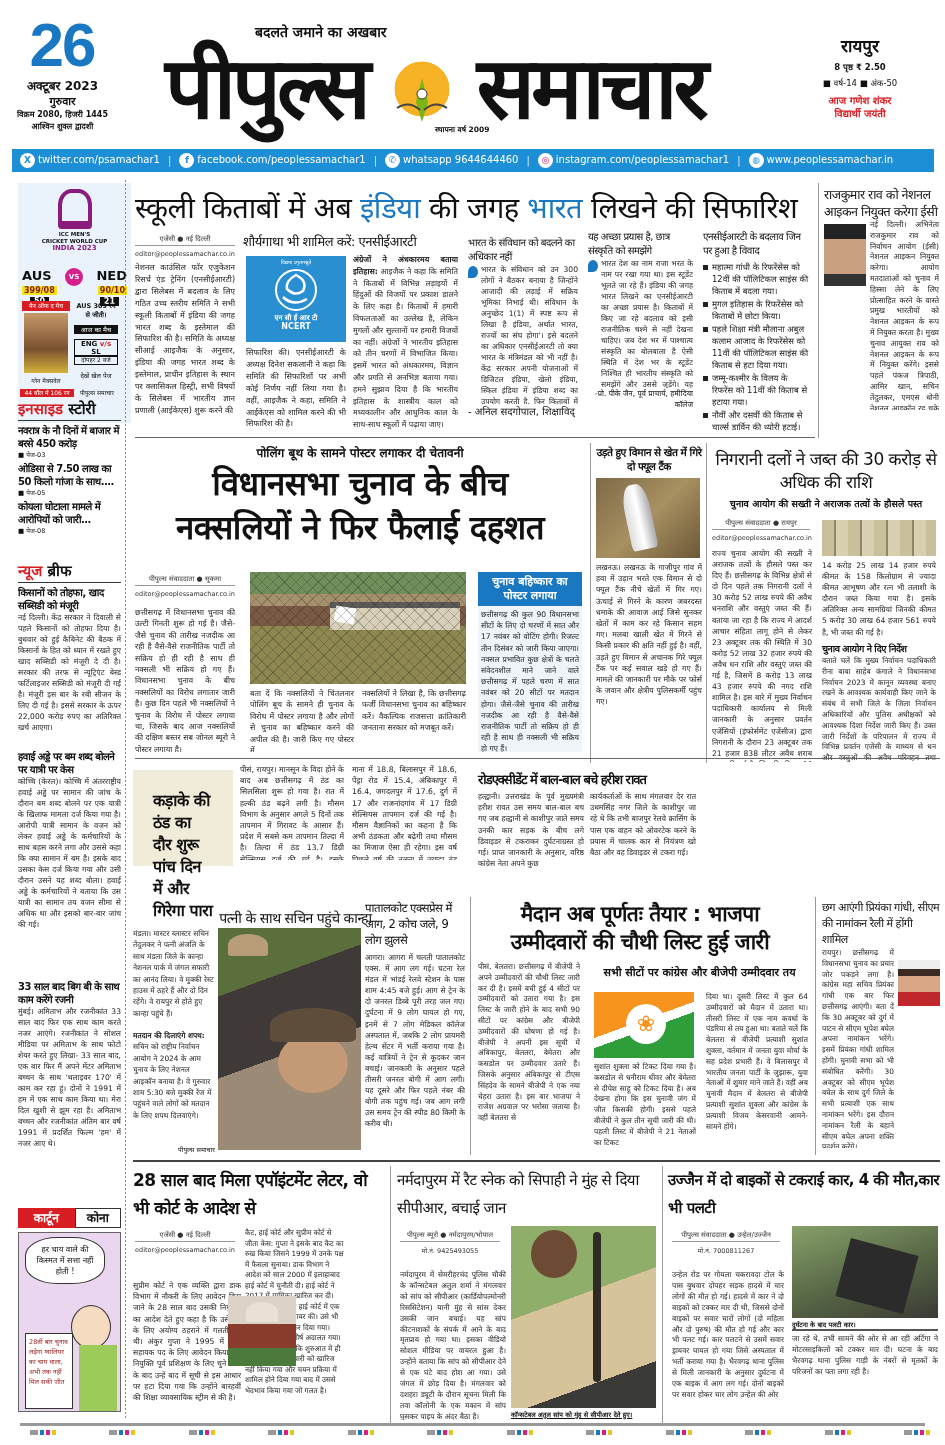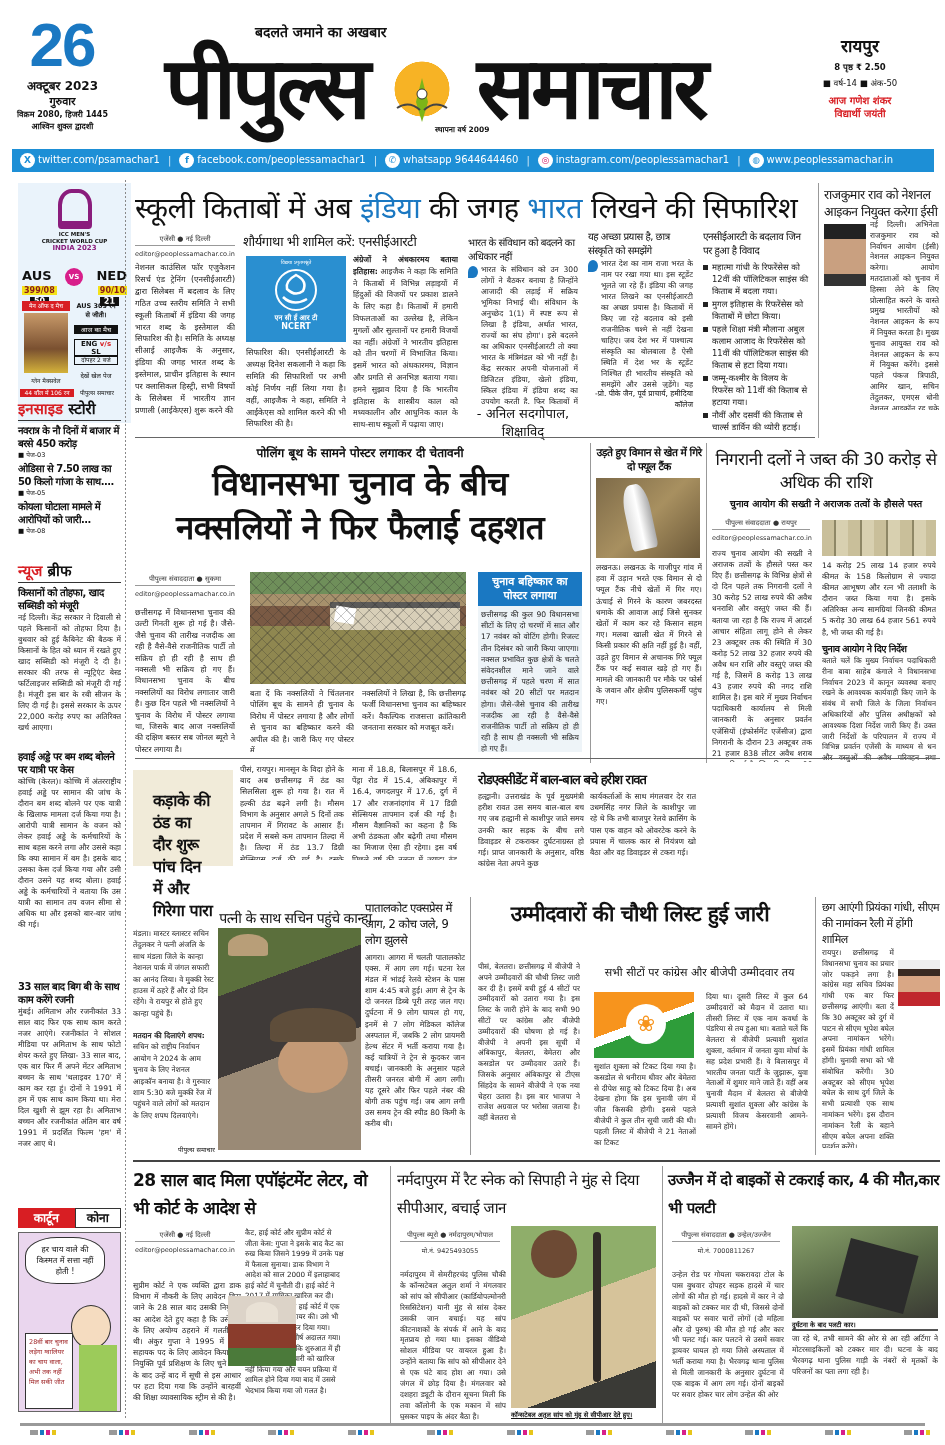--- a/index.html
+++ b/index.html
@@ -164,21 +164,21 @@
   <div style="font-size:7px;font-weight:bold">एन सी ई आर टी</div>
   <div style="font-size:8px;font-weight:bold">NCERT</div>
 </div>
 <div class="abs txt" style="left:246px;top:347px;width:100px;height:84px;font-size:8px;line-height:11.9px">सिफारिश की। एनसीईआरटी के अध्यक्ष दिनेश सकलानी ने कहा कि समिति की सिफारिशों पर अभी कोई निर्णय नहीं लिया गया है। वहीं, आइजैक ने कहा, समिति ने आईकेएस को शामिल करने की भी सिफारिश की है।</div>
 <div class="abs txt" style="left:353px;top:254px;width:105px;height:178px;font-size:7.8px;line-height:11.8px"><b>अंग्रेजों ने अंधकारमय बताया इतिहास:</b> <span>आइजैक ने कहा कि समिति ने किताबों में विभिन्न लड़ाइयों में हिंदुओं की विजयों पर प्रकाश डालने के लिए कहा है। किताबों में हमारी विफलताओं का उल्लेख है, लेकिन मुगलों और सुल्तानों पर हमारी विजयों का नहीं। अंग्रेजों ने भारतीय इतिहास को तीन चरणों में विभाजित किया। इसमें भारत को अंधकारमय, विज्ञान और प्रगति से अनभिज्ञ बताया गया। हमने सुझाव दिया है कि भारतीय इतिहास के शास्त्रीय काल को मध्यकालीन और आधुनिक काल के साथ-साथ स्कूलों में पढ़ाया जाए।</span></div>
 
 <div class="abs" style="left:468px;top:236px;width:110px">
   <div class="hd" style="font-size:10px;line-height:14px;font-weight:normal">भारत के संविधान को बदलने का अधिकार नहीं</div>
   <div style="float:left;width:10px;height:12px;border-radius:50% 50% 50% 0;background:#1a78c2;margin:2px 3px 0 0"></div>
   <div class="txt" style="font-size:7.6px;line-height:11px;height:140px">भारत के संविधान को उन 300 लोगों ने बैठकर बनाया है जिन्होंने आजादी की लड़ाई में सक्रिय भूमिका निभाई थी। संविधान के अनुच्छेद 1(1) में स्पष्ट रूप से लिखा है इंडिया, अर्थात भारत, राज्यों का संघ होगा'। इसे बदलने का अधिकार एनसीईआरटी तो क्या भारत के मंत्रिमंडल को भी नहीं है। केंद्र सरकार अपनी योजनाओं में डिजिटल इंडिया, खेलो इंडिया, स्किल इंडिया में इंडिया शब्द का उपयोग करती है, फिर किताबों में यह बदलाव क्यों?</div>
-  <div style="font-size:13px;text-align:center">- अनिल सदगोपाल, शिक्षाविद्</div>
+  <div style="font-size:10px;text-align:left">- अनिल सदगोपाल, शिक्षाविद्</div>
 </div>
 <div class="abs" style="left:588px;top:230px;width:105px">
   <div class="hd" style="font-size:10px;line-height:14px;font-weight:normal">यह अच्छा प्रयास है, छात्र संस्कृति को समझेंगे</div>
   <div style="float:left;width:10px;height:12px;border-radius:50% 50% 50% 0;background:#1a78c2;margin:2px 3px 0 0"></div>
   <div class="txt" style="font-size:7.6px;line-height:11px;height:130px">भारत देश का नाम राजा भरत के नाम पर रखा गया था। इस स्टूडेंट भूलते जा रहे हैं। इंडिया की जगह भारत लिखने का एनसीईआरटी का अच्छा प्रयास है। किताबों में किए जा रहे बदलाव को इसी राजनीतिक चश्मे से नहीं देखना चाहिए। जब देश भर में पाश्चात्य संस्कृति का बोलबाला है ऐसी स्थिति में देश भर के स्टूडेंट निश्चित ही भारतीय संस्कृति को समझेंगे और उससे जुड़ेंगे। यह अच्छा प्रयास है।</div>
   <div style="font-size:7.5px;text-align:right;line-height:11px">-प्रो. पीके जैन, पूर्व प्राचार्य, हमीदिया कॉलेज</div>
 </div>
 <div class="abs" style="left:703px;top:230px;width:108px">
   <div class="hd" style="font-size:10px;line-height:14px;font-weight:normal">एनसीईआरटी के बदलाव जिन पर हुआ है विवाद</div>
   <ul class="bullet-list" style="margin-top:3px">
@@ -260,24 +260,25 @@
   <div style="position:absolute;left:10px;top:6px;width:40px;height:22px;border-radius:50% 50% 10% 10%;background:#b89e78"></div>
   <div style="position:absolute;left:60px;top:105px;width:70px;height:60px;border-radius:50%;background:#c49a76"></div>
   <div style="position:absolute;left:52px;top:80px;width:86px;height:34px;border-radius:50% 50% 10% 10%;background:#5e4d3a"></div>
 </div>
 
 <div class="abs hd" style="left:365px;top:900px;width:100px;font-size:11.5px;line-height:16px;font-weight:normal">पातालकोट एक्सप्रेस में आग, 2 कोच जले, 9 लोग झुलसे</div>
 <div class="abs txt" style="left:365px;top:952px;width:100px;height:200px;font-size:7.6px;line-height:11.1px">आगरा। आगरा में चलती पातालकोट एक्स. में आग लग गई। घटना रेल मंडल में भांडई रेलवे स्टेशन के पास शाम 4:45 बजे हुई। आग से ट्रेन के दो जनरल डिब्बे पूरी तरह जल गए। दुर्घटना में 9 लोग घायल हो गए, इनमें से 7 लोग मेडिकल कॉलेज अस्पताल में, जबकि 2 लोग प्रायमरी हेल्थ सेंटर में भर्ती कराया गया है। कई यात्रियों ने ट्रेन से कूदकर जान बचाई। जानकारी के अनुसार पहले तीसरी जनरल बोगी में आग लगी। यह दूसरे और फिर पहले नंबर की बोगी तक पहुंच गई। जब आग लगी उस समय ट्रेन की स्पीड 80 किमी के करीब थी।</div>
 
 <div class="vrule" style="left:470px;top:897px;height:258px"></div>
 <div class="abs hd" style="left:475px;top:900px;width:330px;text-align:center;font-size:21px;line-height:28px;font-weight:bold">
+  <div>मैदान अब पूर्णतः तैयार : भाजपा</div>
   <div>उम्मीदवारों की चौथी लिस्ट हुई जारी</div>
 </div>
 <div class="abs txt" style="left:478px;top:962px;width:102px;height:190px;font-size:7.4px;line-height:10.8px">पीसं, बेलतरा। छत्तीसगढ़ में बीजेपी ने अपने उम्मीदवारों की चौथी लिस्ट जारी कर दी है। इसमें बची हुई 4 सीटों पर उम्मीदवारों को उतारा गया है। इस लिस्ट के जारी होने के बाद सभी 90 सीटों पर कांग्रेस और बीजेपी उम्मीदवारों की घोषणा हो गई है। बीजेपी ने अपनी इस सूची में अंबिकापुर, बेलतरा, बेमेतरा और कसडोल पर उम्मीदवार उतारे हैं। जिसके अनुसार अंबिकापुर से टीएस सिंहदेव के सामने बीजेपी ने एक नया चेहरा उतारा है। इस बार भाजपा ने राजेश अग्रवाल पर भरोसा जताया है। वहीं बेलतरा से</div>
-<div class="abs" style="left:592px;top:964px;width:215px;font-size:11px;font-weight:normal;text-align:center">सभी सीटों पर कांग्रेस और बीजेपी उम्मीदवार तय</div>
+<div class="abs" style="left:592px;top:964px;width:215px;font-size:11px;font-weight:bold;text-align:center">सभी सीटों पर कांग्रेस और बीजेपी उम्मीदवार तय</div>
 <div class="photo" style="left:594px;top:992px;width:100px;height:66px;background:linear-gradient(160deg,#f7941d 0 45%,#fff 45% 55%,#2e9d3a 55%)">
   <div style="position:absolute;left:32px;top:12px;width:40px;height:40px;border-radius:50%;background:#fff;text-align:center;line-height:40px;font-size:22px;color:#f7941d">❀</div>
 </div>
 <div class="abs txt" style="left:594px;top:1062px;width:102px;height:92px;font-size:7.4px;line-height:10.8px">सुशांत शुक्ला को टिकट दिया गया है। कसडोल से धनीराम धीवर और बेमेतरा से दीपेश साहू को टिकट दिया है। अब देखना होगा कि इस चुनावी जंग में जीत किसकी होगी। इससे पहले बीजेपी ने कुल तीन सूची जारी की थी। पहली लिस्ट में बीजेपी ने 21 नेताओं का टिकट</div>
 <div class="abs txt" style="left:706px;top:992px;width:102px;height:160px;font-size:7.4px;line-height:10.8px">दिया था। दूसरी लिस्ट में कुल 64 उम्मीदवारों को मैदान में उतारा था। तीसरी लिस्ट में एक नाम कवर्धा के पंडरिया से तय हुआ था। बताते चलें कि बेलतरा से बीजेपी प्रत्याशी सुशांत शुक्ला, वर्तमान में जनता युवा मोर्चा के सह प्रदेश प्रभारी हैं। वे बिलासपुर में भारतीय जनता पार्टी के जुझारू, युवा नेताओं में शुमार माने जाते हैं। वहीं अब चुनावी मैदान में बेलतरा से बीजेपी प्रत्याशी सुशांत शुक्ला और कांग्रेस के प्रत्याशी विजय केसरवानी आमने- सामने होंगे।</div>
 
 <div class="vrule" style="left:815px;top:897px;height:258px"></div>
 <div class="abs" style="left:822px;top:900px;width:118px">
   <div class="hd" style="font-size:11px;line-height:16px;font-weight:normal">छग आएंगी प्रियंका गांधी, सीएम की नामांकन रैली में होंगी शामिल</div>
   <div class="photo" style="position:relative;float:right;width:42px;height:46px;margin:12px 0 2px 4px;background:linear-gradient(#eee 0 20%,#3a2a22 20% 35%,#d9a785 35% 70%,#c0272d 70%)"></div>

